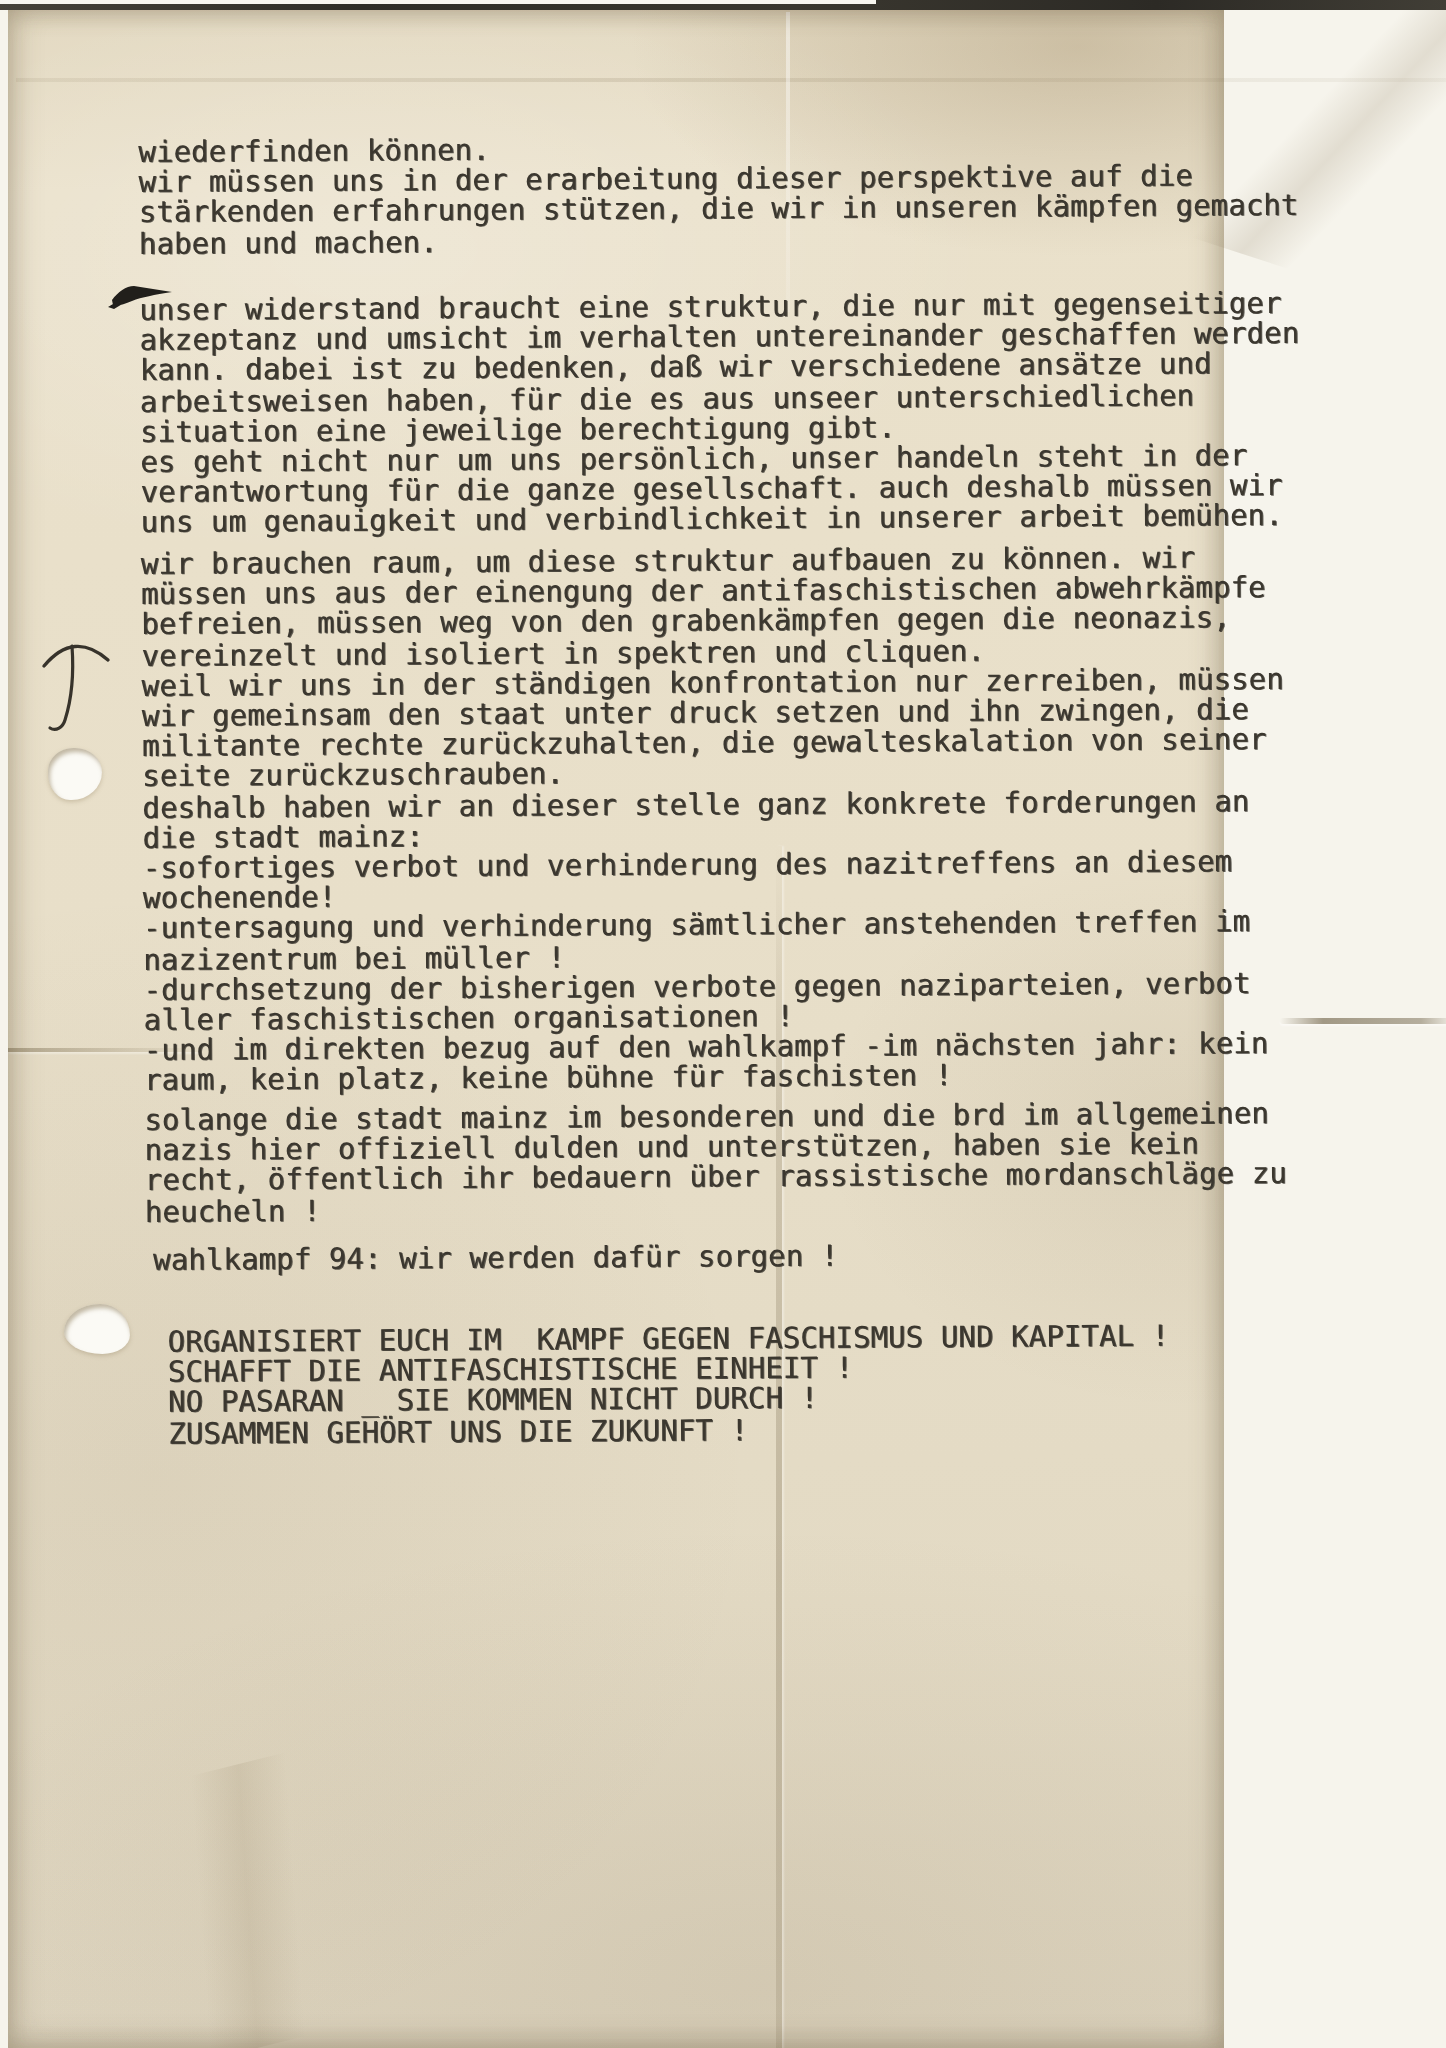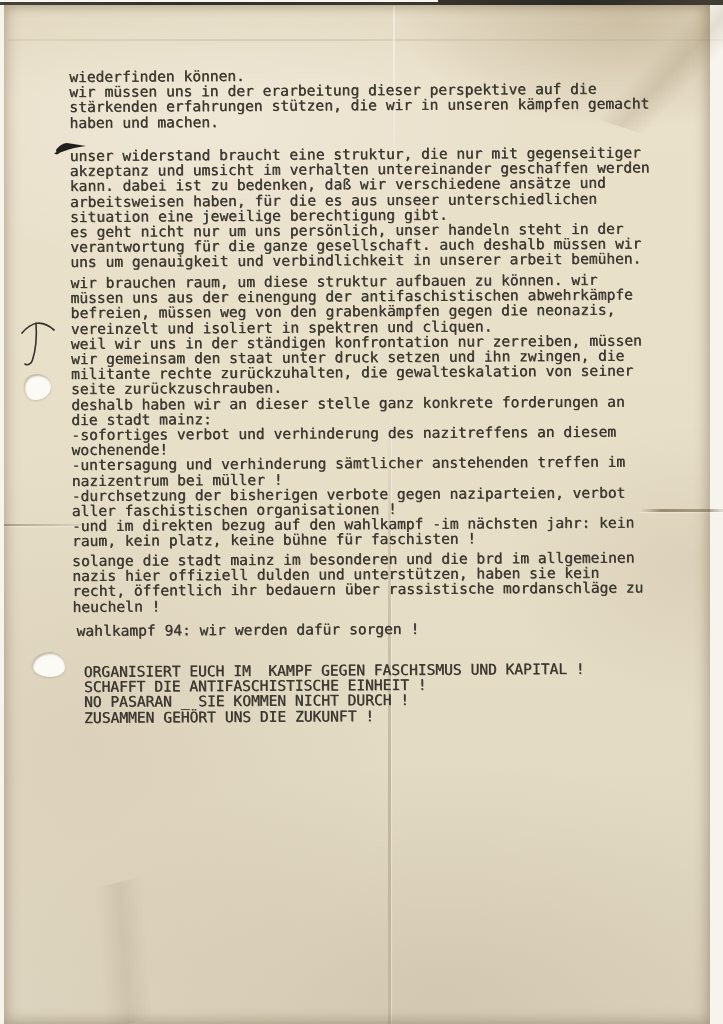--- a/index.html
+++ b/index.html
@@ -13,21 +13,21 @@
   .top-edge{
     position:absolute;left:0;top:0;width:723px;height:5px;z-index:6;
     background:linear-gradient(to right,#46423a 0%,#2f2d27 25%,#3a372f 55%,#2c2a25 80%,#413e36 100%);
   }
   .top-sliver{
     position:absolute;left:0;top:0;width:438px;height:2px;z-index:7;
     background:#f8f6f0;
   }
   
   .paper{
-    position:absolute;left:4px;top:3px;width:706px;height:1021px;z-index:1;
+    position:absolute;left:4px;top:3px;width:608px;height:1021px;z-index:1;
     background:
       radial-gradient(ellipse 320px 150px at 88% 2%, rgba(146,124,88,0.30), rgba(146,124,88,0) 70%),
       radial-gradient(ellipse 520px 260px at 30% 12%, rgba(255,255,255,0.22), rgba(255,255,255,0) 60%),
       radial-gradient(ellipse 430px 420px at 12% 72%, rgba(120,100,70,0.08), rgba(120,100,70,0) 70%),
       radial-gradient(ellipse 620px 320px at 62% 97%, rgba(130,112,80,0.12), rgba(130,112,80,0) 72%),
       radial-gradient(ellipse 260px 200px at 97% 55%, rgba(125,106,74,0.10), rgba(125,106,74,0) 70%),
       linear-gradient(178deg,#e2d8c0 0%,#eae1cb 9%,#e8dfc9 44%,#e3dac4 78%,#ddd4bf 100%);
   }
   .paper::after{ 
     content:"";position:absolute;inset:0;pointer-events:none;

